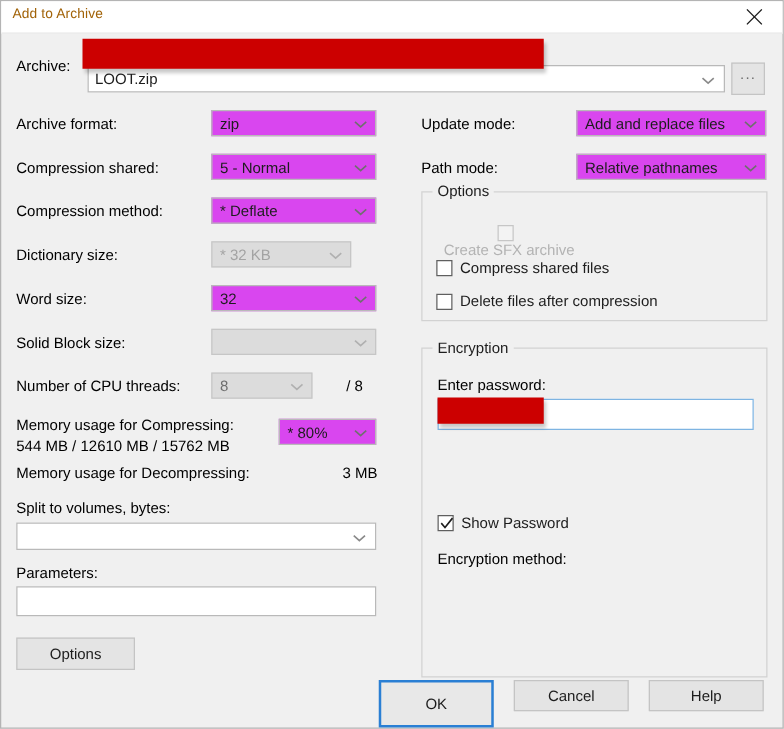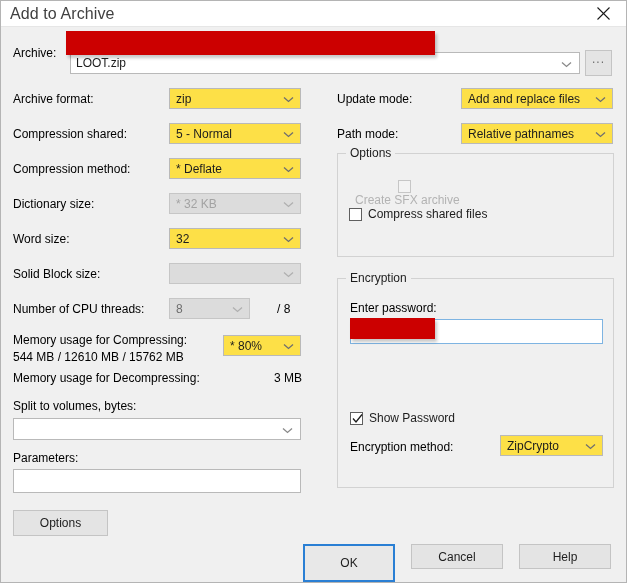--- a/index.html
+++ b/index.html
@@ -23,22 +23,22 @@
   #titlebar {
     position: absolute;
     left: 0; top: 0;
     width: 625px; height: 25px;
     background: #ffffff;
     border-bottom: 1px solid #e6e6e6;
   }
   #title-text {
     position: absolute;
     left: 9px; top: 4px;
-    font-size: 16px;
-    color: #404040;
+    font-size: 11px;
+    color: #a16207;
     letter-spacing: .1px;
   }
   #close-btn {
     position: absolute;
     right: 0; top: 0;
     width: 45px; height: 25px;
     display: flex;
     align-items: center;
     justify-content: center;
     cursor: pointer;
@@ -50,21 +50,21 @@
     position: absolute;
     font-size: 12px;
     color: #000000;
     white-space: nowrap;
     line-height: 14px;
   }
 
   .combo {
     position: absolute;
     box-sizing: border-box;
-    background: #fde047;
+    background: #d946ef;
     border: 1px solid #b9b9b9;
     height: 21px;
     font-size: 12px;
     color: #1d1d1d;
     cursor: pointer;
   }
   .combo .val {
     position: absolute;
     left: 6px; top: 3px;
     white-space: nowrap;
@@ -252,21 +252,21 @@
 <div class="combo" style="left:168px; top:157px; width:132px;">
   <span class="val">*  Deflate</span>
   <span class="arrow">
     <svg width="11" height="7" viewBox="0 0 11 7">
         <polyline points="1,1.5 5.5,5.5 10,1.5" fill="none" stroke="#6f6f6f" stroke-width="1.3"></polyline>
       </svg>
   </span>
 </div>
 
 <div class="lbl" style="left:12px; top:196px;">Dictionary size:</div>
-<div class="combo disabled" style="left:168px; top:192px; width:132px;">
+<div class="combo disabled" style="left:168px; top:192px; width:112px;">
   <span class="val">*  32 KB</span>
   <span class="arrow">
     <svg width="11" height="7" viewBox="0 0 11 7">
         <polyline points="1,1.5 5.5,5.5 10,1.5" fill="none" stroke="#b0b0b0" stroke-width="1.3"></polyline>
       </svg>
   </span>
 </div>
 
 <div class="lbl" style="left:12px; top:231px;">Word size:</div>
 <div class="combo" style="left:168px; top:227px; width:132px;">
@@ -354,49 +354,45 @@
   <div class="chk disabled" style="left:11px; top:26px;flex-direction:column;">
     <span class="box"></span>
     <span class="txt">Create SFX archive</span>
   </div>
 
   <div class="chk" style="left:11px; top:53px;">
     <span class="box"></span>
     <span class="txt">Compress shared files</span>
   </div>
 
-</div>
-
-<div class="group" style="left:336px; top:277px; width:277px; height:210px;">
+  <div class="chk" style="left:11px; top:80px;">
+    <span class="box"></span>
+    <span class="txt">Delete files after compression</span>
+  </div>
+</div>
+
+<div class="group" style="left:336px; top:277px; width:277px; height:264px;">
   <div class="group-title">Encryption</div>
 
   <div class="lbl" style="left:12px; top:22px;">Enter password:</div>
 
   <div id="password-field" style="left:12px; top:40px; width:253px; height:25px;">
     <span style="position:absolute; left:5px; top:4px;"></span>
   </div>
 
   <div class="chk" style="left:12px; top:132px;">
     <span class="box">
       <svg width="11" height="12" viewBox="0 0 11 12">
           <polyline points="1,5.5 4,9 10,1.5" fill="none" stroke="#1d1d1d" stroke-width="1.3"></polyline>
         </svg>
     </span>
     <span class="txt">Show Password</span>
   </div>
 
   <div class="lbl" style="left:12px; top:161px;">Encryption method:</div>
-  <div class="combo" style="left:162px; top:156px; width:103px;">
-    <span class="val">ZipCrypto</span>
-    <span class="arrow">
-      <svg width="11" height="7" viewBox="0 0 11 7">
-          <polyline points="1,1.5 5.5,5.5 10,1.5" fill="none" stroke="#6f6f6f" stroke-width="1.3"></polyline>
-        </svg>
-    </span>
-  </div>
 </div>
 
 <div class="redaction" style="left:349px; top:317px; width:85px; height:21px;"></div>
 
 <div class="btn" style="left:12px; top:509px; width:95px; height:26px;">
   <span>Options</span>
 </div>
 
 <div class="btn default" style="left:302px; top:543px; width:92px; height:38px;">
   <span>OK</span>

